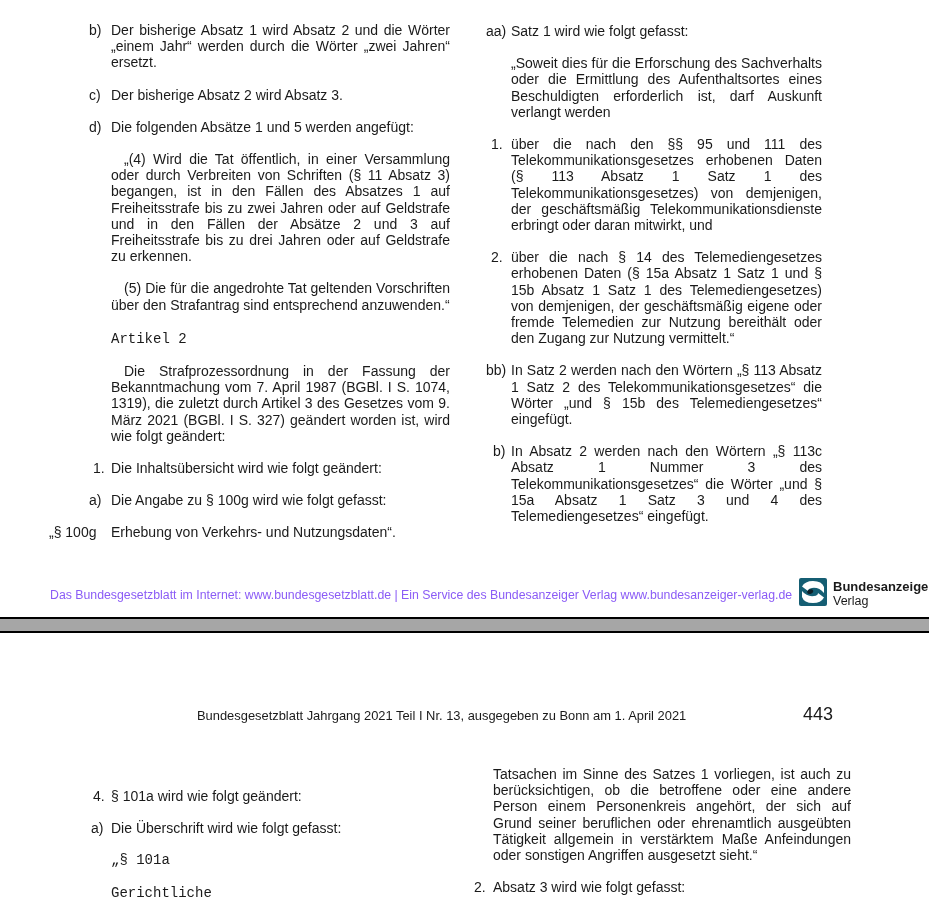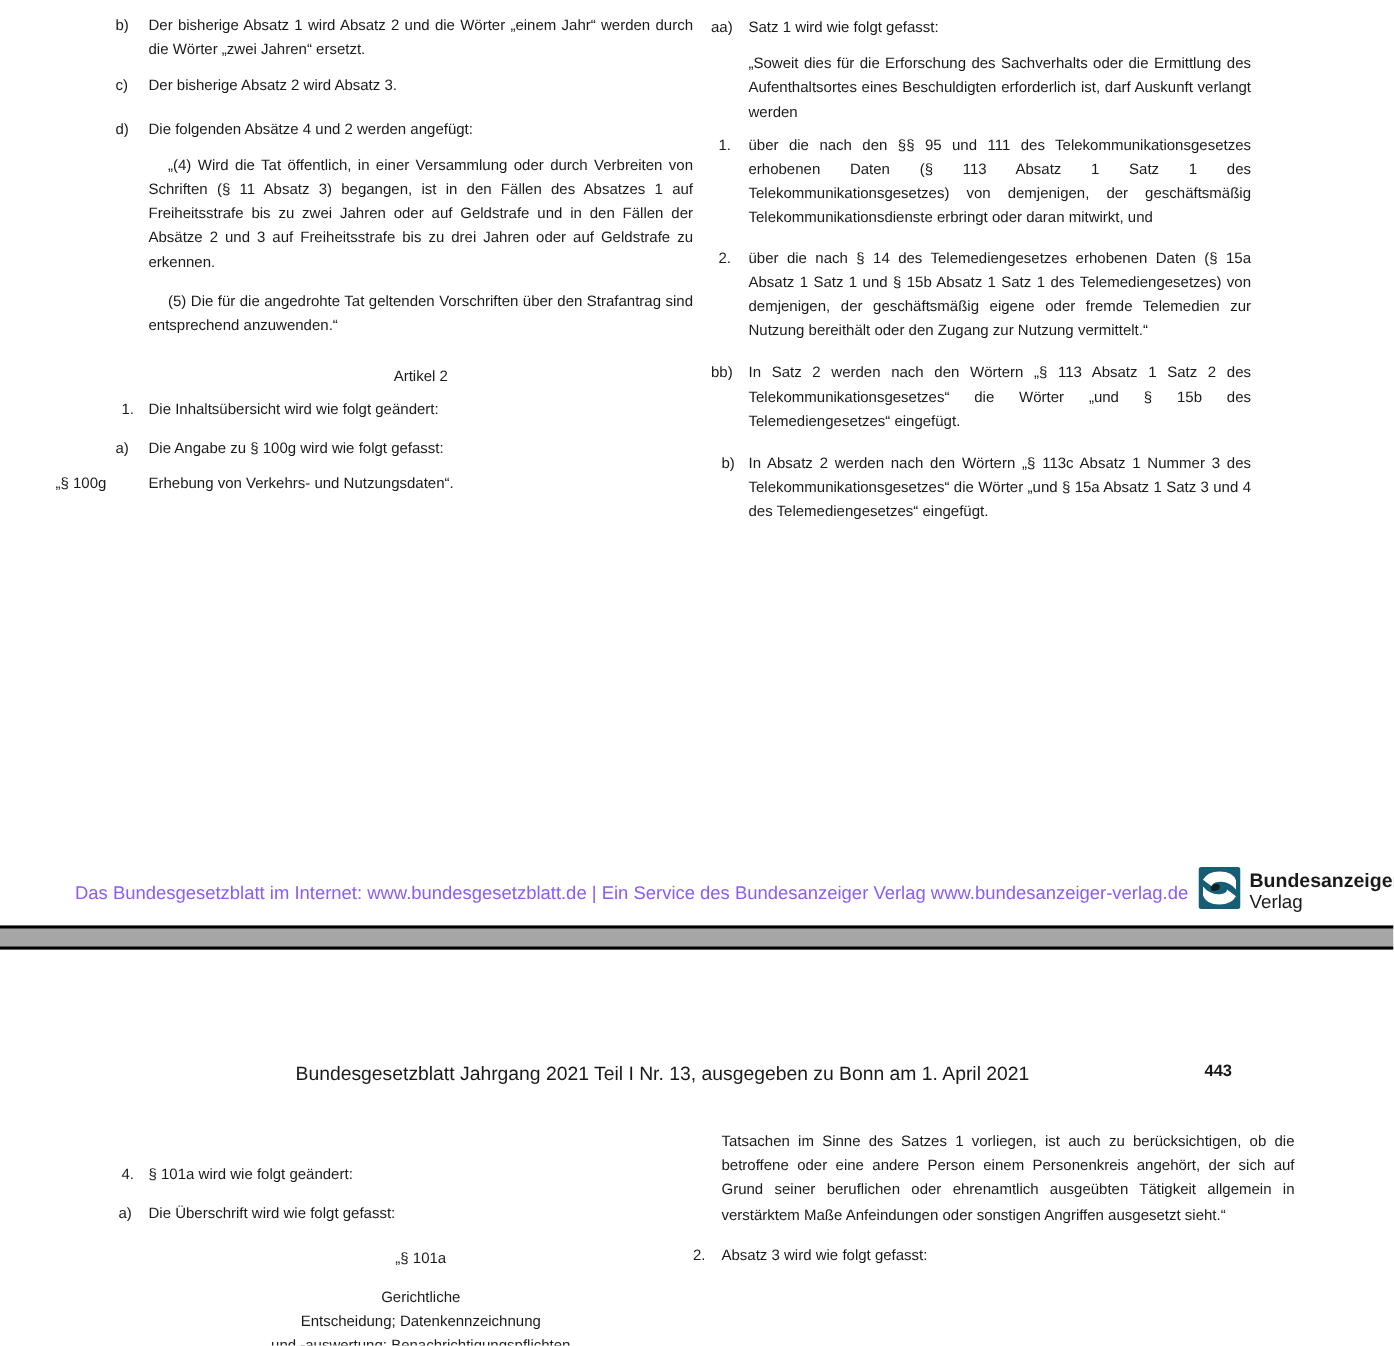--- a/index.html
+++ b/index.html
@@ -2,70 +2,71 @@
 <html lang="de"><head>
 <meta charset="utf-8">
 <style>
   html,body{margin:0;padding:0;}
   body{
     width:929px;height:897px;position:relative;overflow:hidden;
     background:#ffffff;color:#1a1a1a;
     font-family:"Liberation Sans","DejaVu Sans",sans-serif;
   }
   .col{position:absolute;font-size:13.3px;line-height:16.2px;}
-  .col p,.col div,.col h3{margin:4px;padding:0;font-size:10px;line-height:16.2px;font-weight:normal;}
+  .col p,.col div,.col h3{margin:16px;padding:0;font-size:14px;line-height:16.2px;font-weight:normal;}
   .just{text-align:justify;text-justify:inter-word;hyphens:auto;}
   .item{text-align:justify;hyphens:auto;}
   .lbl{display:inline-block;text-indent:0;}
   
   .h18{padding-left:18px;text-indent:-18px;} .lbl18{width:18px;}
   .h19{padding-left:19px;text-indent:-19px;} .lbl19{width:19px;}
   .h20{padding-left:20px;text-indent:-20px;} .lbl20{width:20px;}
   .h22{padding-left:22px;text-indent:-22px;} .lbl22{width:22px;}
   .h25{padding-left:25px;text-indent:-25px;} .lbl25{width:25px;}
   .h62{padding-left:62px;text-indent:-62px;} .lbl62{width:62px;}
   
   .ml18{margin-left:18px;} .ml19{margin-left:19px;} .ml25{margin-left:25px;}
   .ml43{margin-left:43px;} .ml45{margin-left:45px;}
   .find13{text-indent:13px;}
   .bold{font-weight:bold;}
-  .ctr{text-align:center;}
+  .ctr{text-align:left;font-family:Liberation Mono, monospace;}
   .prelines{white-space:pre-line;}
   
   #page-separator{
     position:absolute;left:0;top:617px;width:929px;height:12px;
     background:#a6a6a6;border-top:2px solid #000;border-bottom:2px solid #000;
   }
   
   #footer-line{position:absolute;left:50px;top:588px;font-size:12.3px;line-height:14px;color:#8b5cf6;}
   #publisher-logo{position:absolute;left:799px;top:578px;display:flex;align-items:flex-start;}
   #publisher-logo .mark{width:28px;height:28px;flex:0 0 28px;}
   #publisher-logo .words{margin-left:6px;padding-top:2px;}
   #publisher-logo .l1{font-size:13px;font-weight:bold;line-height:14px;}
   #publisher-logo .l2{font-size:12.5px;line-height:14px;}
   
   #p2-header-text{position:absolute;left:197px;top:708px;font-size:12.9px;line-height:15px;}
-  #p2-page-number{position:absolute;left:803px;top:707px;font-size:11px;font-weight:bold;line-height:15px;}
+  #p2-page-number{position:absolute;left:803px;top:707px;font-size:18px;font-weight:normal;line-height:15px;}
 </style>
 </head>
 <body>
 
 <div class="col" id="p1-left" style="left:95px;top:6px;width:371px;">
   <div class="item h22 ml25">
     <span class="lbl lbl22">b)</span><span>Der bisherige Absatz 1 wird Absatz 2 und die Wörter „einem Jahr“ werden durch die Wörter „zwei Jahren“ ersetzt.</span>
   </div>
   <div class="item h22 ml25" style="margin-top:8px;">
     <span class="lbl lbl22">c)</span><span>Der bisherige Absatz 2 wird Absatz 3.</span>
   </div>
   <div class="item h22 ml25" style="margin-top:12px;">
-    <span class="lbl lbl22">d)</span><span>Die folgenden Absätze 4 und 2 werden angefügt:</span>
+    <span class="lbl lbl22">d)</span><span>Die folgenden Absätze 1 und 5 werden angefügt:</span>
   </div>
   <p class="just ml45 find13" style="margin-top:8px;">„(4) Wird die Tat öffentlich, in einer Versammlung oder durch Verbreiten von Schriften (§ 11 Absatz 3) begangen, ist in den Fällen des Absatzes 1 auf Freiheitsstrafe bis zu zwei Jahren oder auf Geldstrafe und in den Fällen der Absätze 2 und 3 auf Freiheitsstrafe bis zu drei Jahren oder auf Geldstrafe zu erkennen.</p>
   <p class="just ml45 find13" style="margin-top:10px;">(5) Die für die angedrohte Tat geltenden Vorschriften über den Strafantrag sind entsprechend anzuwenden.“</p>
   <h3 class="ctr bold" style="margin-top:18px;">Artikel 2</h3>
+  <p class="just find13" style="margin-top:9px;">Die Strafprozessordnung in der Fassung der Bekanntmachung vom 7. April 1987 (BGBl. I S. 1074, 1319), die zuletzt durch Artikel 3 des Gesetzes vom 9. März 2021 (BGBl. I S. 327) geändert worden ist, wird wie folgt geändert:</p>
   <div class="item h18" style="margin-top:6px;">
     <span class="lbl lbl18">1.</span><span>Die Inhaltsübersicht wird wie folgt geändert:</span>
   </div>
   <div class="item h22 ml18" style="margin-top:9px;">
     <span class="lbl lbl22">a)</span><span>Die Angabe zu § 100g wird wie folgt gefasst:</span>
   </div>
   <div class="item h62 ml45" style="margin-top:7px;">
     <span class="lbl lbl62">„§ 100g</span><span>Erhebung von Verkehrs- und Nutzungsdaten“.</span>
   </div>
 </div>

